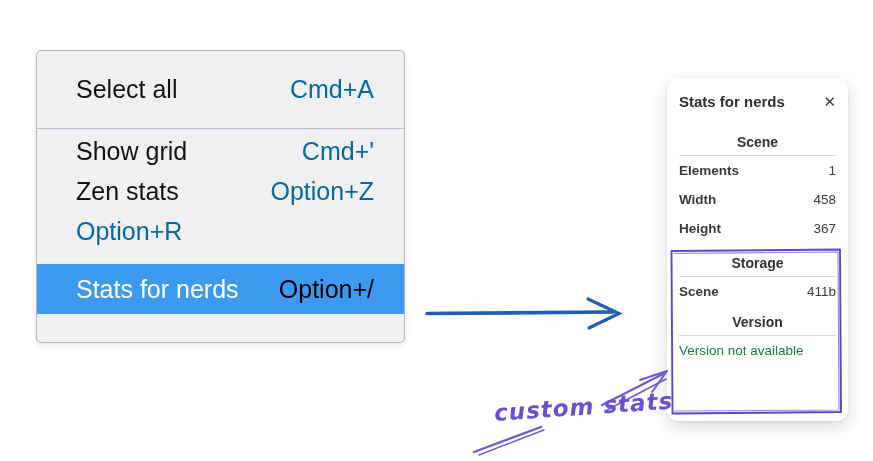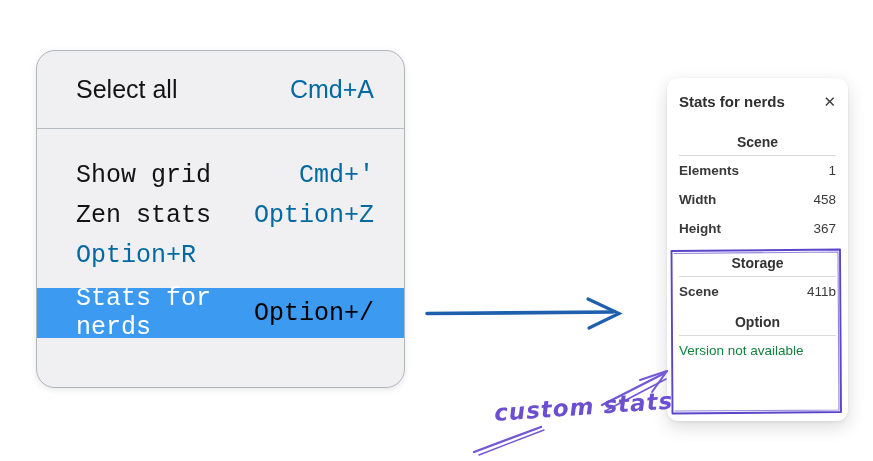--- a/index.html
+++ b/index.html
@@ -2,27 +2,27 @@
 <html><head>
 <meta charset="utf-8">
 <style>
   html,body{margin:0;padding:0;}
   body{
     width:873px;height:461px;position:relative;overflow:hidden;
     background:#ffffff;font-family:"Liberation Sans",sans-serif;
   }
   
   .menu{
-    position:absolute;left:36px;top:50px;width:369px;height:338px;
-    background:#f0f0f2;border:1.5px solid #b2b6bd;border-radius:19px;
+    position:absolute;left:36px;top:50px;width:369px;height:293px;
+    background:#f0f0f2;border:1.5px solid #b2b6bd;border-radius:5px;
     box-shadow:0 2px 6px rgba(0,0,0,.10);
     box-sizing:border-box;font-size:25px;color:#131313;overflow:hidden;
   }
   .menu-sec1{height:77px;display:flex;align-items:center;}
-  .menu-sec2{border-top:1.5px solid #b7bbc2;padding-top:26px;font-family:Liberation Mono, monospace;}
+  .menu-sec2{border-top:1.5px solid #b7bbc2;padding-top:2px;}
   .menu-item{
     display:flex;justify-content:space-between;align-items:center;
     width:100%;box-sizing:border-box;padding:0 30px 0 39px;cursor:default;
   }
   .menu-sec2 .menu-item{height:40px;}
   .menu-item .shortcut{color:#0369a1;}
   .menu-item.selected{
     background:#3d9af1;color:#ffffff;height:50px;margin-top:13px;
   }
   .menu-item.selected .shortcut{color:#000000;}
@@ -106,21 +106,21 @@
     <span class="stat-value">367</span>
   </div>
 
   <div class="sec-title t-storage">Storage</div>
   <hr class="sep">
   <div class="stat-row">
     <span class="stat-label">Scene</span>
     <span class="stat-value">411b</span>
   </div>
 
-  <div class="sec-title t-version">Option</div>
+  <div class="sec-title t-version">Version</div>
   <hr class="sep hr-version">
   <div class="version-note">Version not available</div>
 </div>
 
 <svg class="overlay" width="873" height="461" viewBox="0 0 873 461">
 
   <g stroke="#1e5fae" fill="none" stroke-linecap="round">
     <path d="M427 313.5 L613 312" stroke-width="3.6"></path>
     <path d="M588 299 L619 313.5 L589 328" stroke-width="3.2"></path>
   </g>

